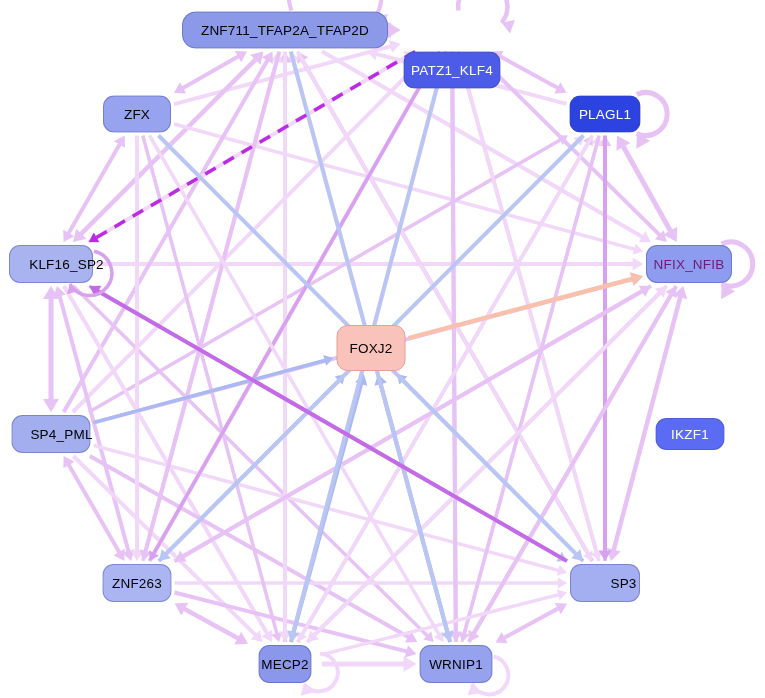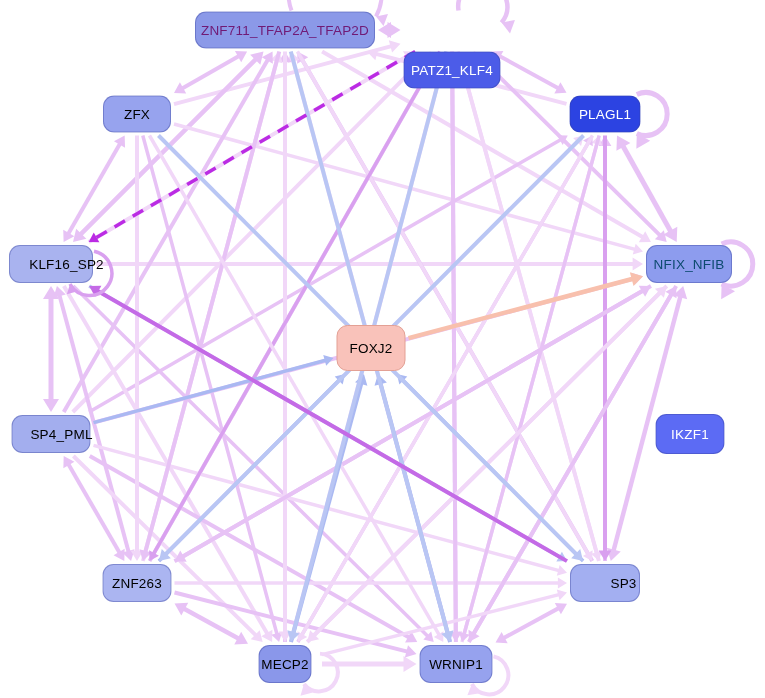--- a/index.html
+++ b/index.html
@@ -205,45 +205,45 @@
       <path d="M 721.6208284753253 244 A 22 22 0 1 1 721.6208284753253 284" fill="none" stroke="#e7c2f5" stroke-width="5"></path>
       <polygon points="721.6208284753253,284 735.0286379026699,291.2959335495884 721.1498662931657,299.257070315856" fill="#e7c2f5"></polygon>
       <path d="M 94 251.25246886226373 A 22.339746914281527 22.339746914281527 0 1 1 69.97088188423244 284" fill="none" stroke="#d9a0ef" stroke-width="3.5"></path>
       <polygon points="69.97088188423244,284 77.71471787601122,291.3622689527367 66.88826745061668,294.2307129885294" fill="#d9a0ef"></polygon>
       <path d="M 493.5 656.3618966850801 A 19.29207012802473 19.29207012802473 0 1 1 471.90149366324107 684" fill="none" stroke="#f1d7f8" stroke-width="4"></path>
       <polygon points="471.90149366324107,684 479.9845843364048,693.1533406562529 467.3728656125182,695.3407022700627" fill="#f1d7f8"></polygon>
       <path d="M 320 653.6241025623077 A 18.890140318327838 18.890140318327838 0 1 1 303.9708818842324 684" fill="none" stroke="#f1d7f8" stroke-width="4"></path>
       <polygon points="303.9708818842324,684 312.820980160551,692.4140216602706 300.44789396010015,695.6922434154623" fill="#f1d7f8"></polygon>
     </svg>
   <div id="nodes-layer">
-      <div class="node" style="left: 285px; top: 30px; width: 180px; height: 37px; background: rgb(139, 153, 232); color: #701a75;">
+      <div class="node" style="left: 285px; top: 30px; width: 206px; height: 37px; background: rgb(139, 153, 232); color: #000000; border-radius: 14px;">
         <span>ZNF711_TFAP2A_TFAP2D</span>
       </div>
       <div class="node" style="left: 452px; top: 30px; width: 97px; height: 37px; background: rgb(76, 92, 232); color: rgb(255, 255, 255); margin-top: 40px;">
         <span>PATZ1_KLF4</span>
       </div>
       <div class="node" style="left: 137px; top: 114px; width: 68px; height: 37px; background: rgb(151, 163, 238); color: rgb(0, 0, 0);">
         <span>ZFX</span>
       </div>
       <div class="node" style="left: 605px; top: 114px; width: 71px; height: 37px; background: rgb(44, 67, 226); color: rgb(255, 255, 255);">
         <span>PLAGL1</span>
       </div>
       <div class="node" style="left: 51px; top: 264px; width: 84px; height: 38px; background: rgb(169, 179, 239); color: rgb(0, 0, 0); padding-left: 31px;">
         <span>KLF16_SP2</span>
       </div>
-      <div class="node" style="left: 689px; top: 264px; width: 86px; height: 38px; background: rgb(141, 156, 238); color: #0c4a6e; align-items: center;">
+      <div class="node" style="left: 689px; top: 264px; width: 86px; height: 38px; background: rgb(141, 156, 238); color: #701a75; align-items: center;">
         <span>NFIX_NFIB</span>
       </div>
       <div class="node" style="left: 371px; top: 348px; width: 69px; height: 46px; background: rgb(249, 194, 186); color: rgb(0, 0, 0); border-color: rgb(227, 160, 148);">
         <span>FOXJ2</span>
       </div>
       <div class="node" style="left: 51px; top: 434px; width: 79px; height: 38px; background: rgb(163, 174, 238); color: rgb(0, 0, 0); padding-left: 21px;">
         <span>SP4_PML</span>
       </div>
-      <div class="node" style="left: 690px; top: 434px; width: 69px; height: 40px; background: rgb(92, 107, 244); color: rgb(255, 255, 255);">
+      <div class="node" style="left: 690px; top: 434px; width: 69px; height: 32px; background: rgb(92, 107, 244); color: rgb(255, 255, 255);">
         <span>IKZF1</span>
       </div>
       <div class="node" style="left: 137px; top: 583px; width: 69px; height: 38px; background: rgb(171, 181, 241); color: rgb(0, 0, 0);">
         <span>ZNF263</span>
       </div>
       <div class="node" style="left: 605px; top: 583px; width: 70px; height: 38px; background: rgb(163, 175, 241); color: rgb(0, 0, 0); padding-left: 37px;">
         <span>SP3</span>
       </div>
       <div class="node" style="left: 285px; top: 664px; width: 53px; height: 38px; background: rgb(138, 151, 234); color: rgb(0, 0, 0);">
         <span>MECP2</span>

